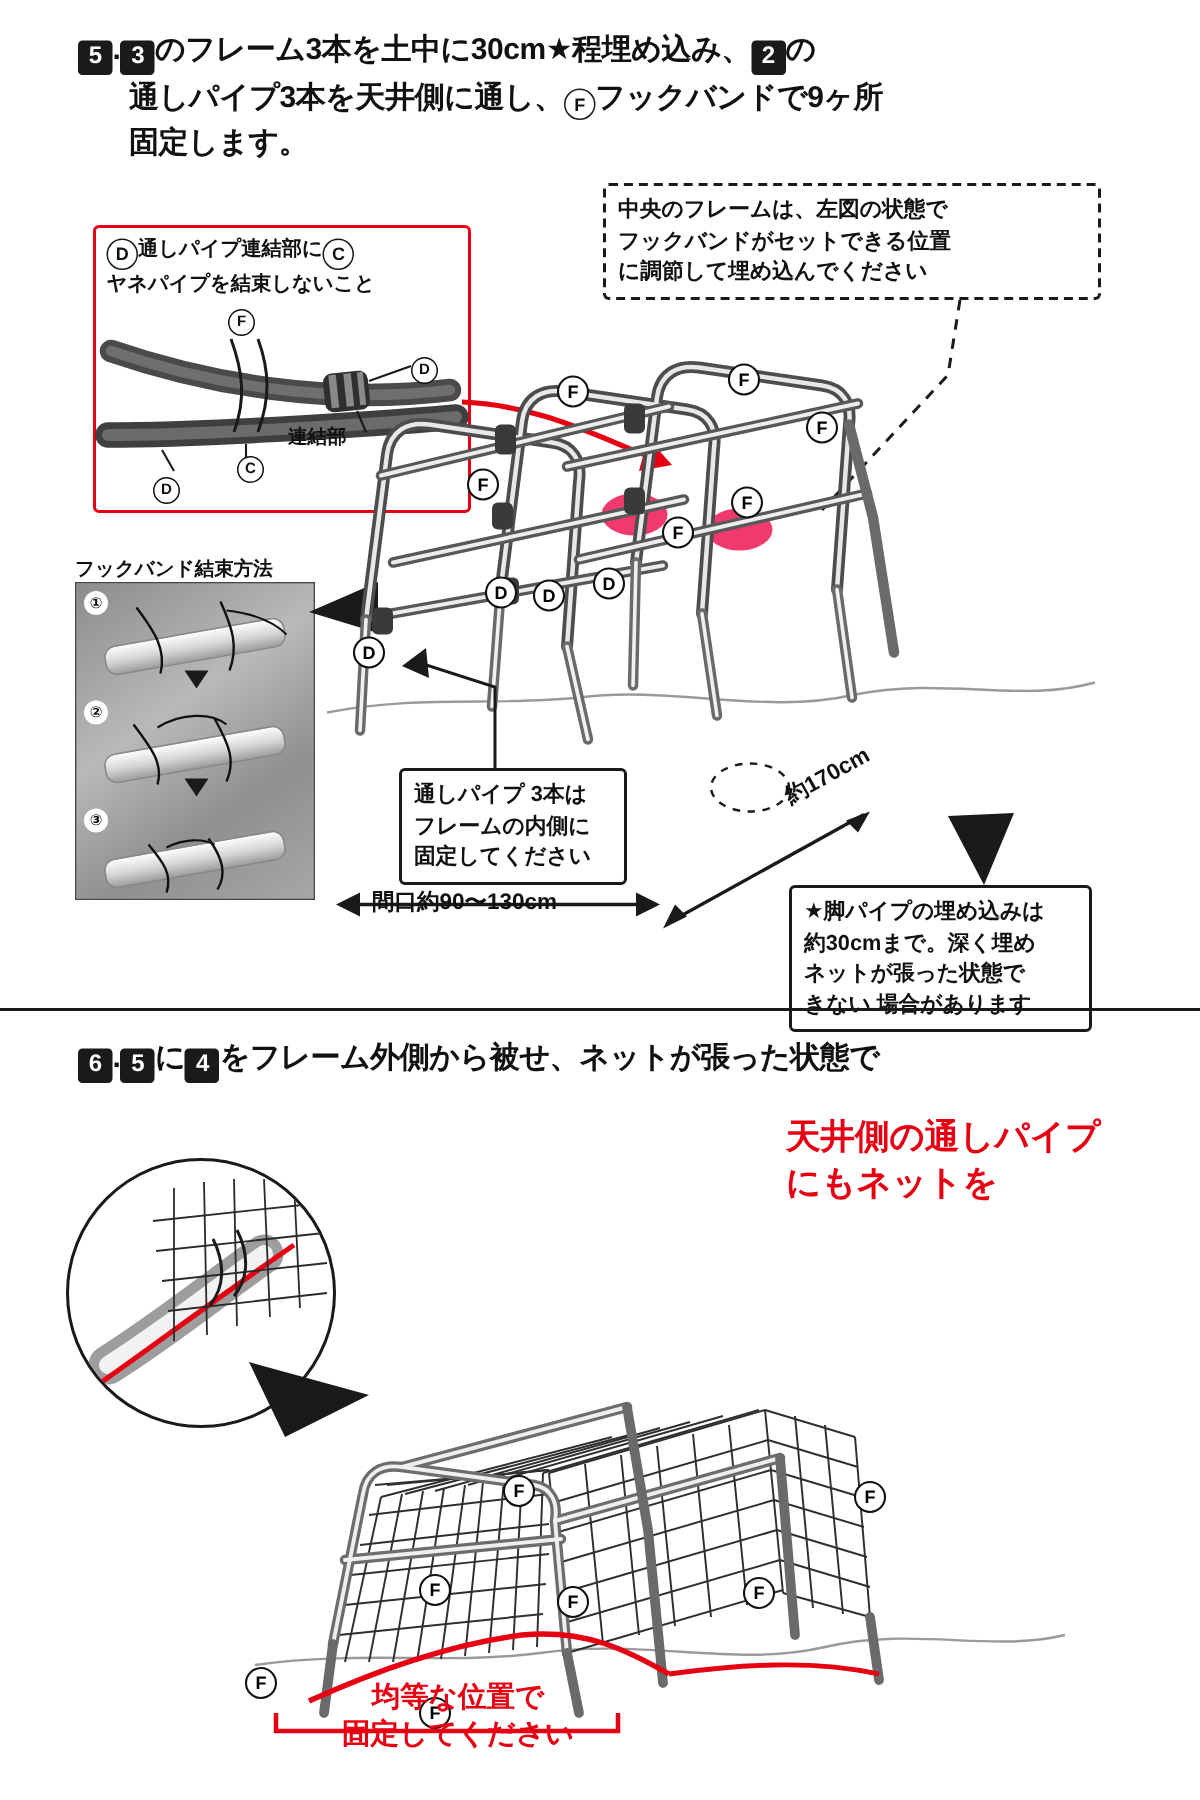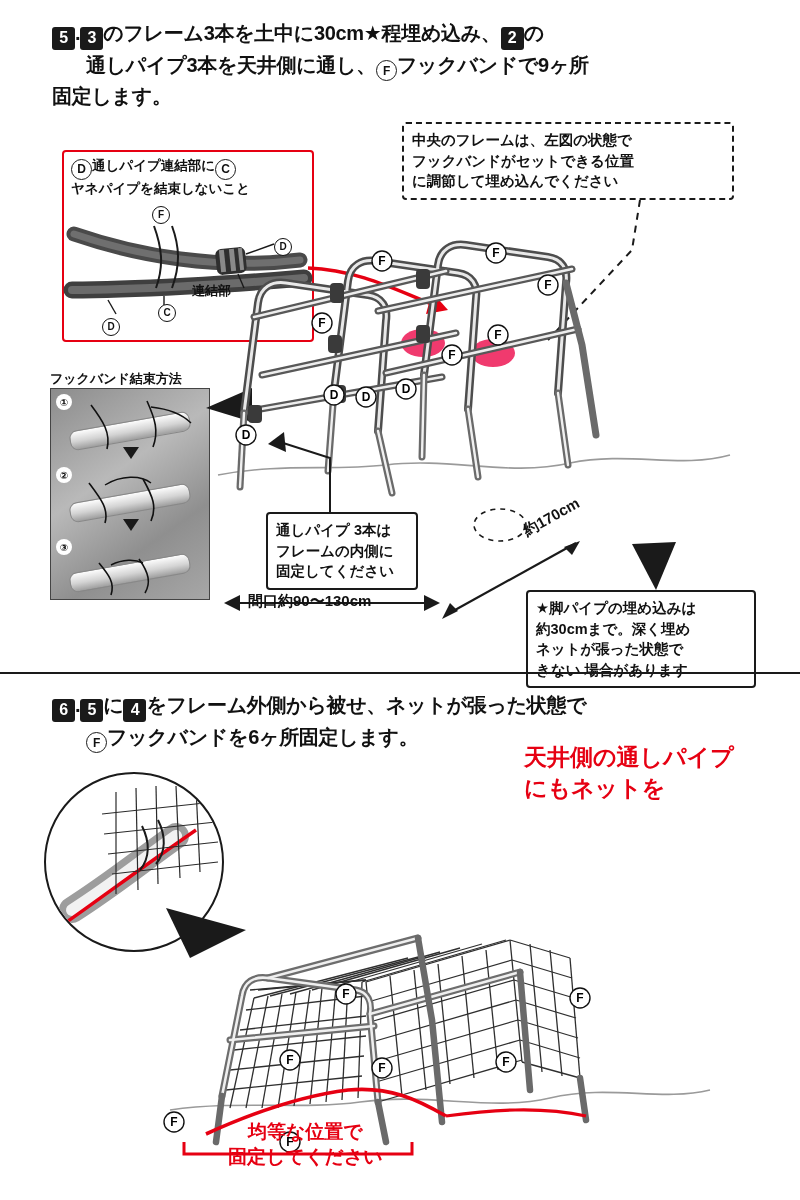--- a/index.html
+++ b/index.html
@@ -67,21 +67,21 @@
 </head>
 <body>
 
 <div class="page">
 
   <div class="abs headline" style="left:52px;top:18px;width:700px;">
     <span class="step-num">5</span><span>.</span><span class="step-num">3</span><span>のフレーム3本を土中に30cm★程埋め込み、</span><span class="step-num">2</span><span>の</span>
     <div style="margin-left:34px;">
       <span>通しパイプ3本を天井側に通し、</span><span class="circ">F</span><span>フックバンドで9ヶ所</span>
     </div>
-    <div style="">
+    <div style="margin-left:34px;">
       <span>固定します。</span>
     </div>
   </div>
 
   <div class="abs box dash" style="left:402px;top:122px;width:332px;">
     <div>中央のフレームは、左図の状態で</div>
     <div>フックバンドがセットできる位置</div>
     <div>に調節して埋め込んでください</div>
   </div>
 
@@ -273,37 +273,34 @@
     <div>固定してください</div>
   </div>
   <svg class="abs" style="left:262px;top:424px;width:120px;height:92px;">
     <polyline points="68,88 68,34 18,18" fill="none" stroke="#1a1a1a" stroke-width="2"></polyline>
     <polygon points="22,8 6,20 24,28" fill="#1a1a1a"></polygon>
   </svg>
 
   <div class="abs dim" style="left:248px;top:592px;">間口約90〜130cm</div>
   <div class="abs dim" style="left:520px;top:524px;transform:rotate(-29deg);transform-origin:left top;">約170cm</div>
 
-  <div class="abs box" style="left:526px;top:590px;width:230px;">
+  <div class="abs box" style="left:526px;top:590px;width:202px;">
     <div>★脚パイプの埋め込みは</div>
     <div>約30cmまで。深く埋め</div>
     <div>ネットが張った状態で</div>
     <div>きない 場合があります</div>
   </div>
   <svg class="abs" style="left:620px;top:536px;width:90px;height:58px;">
     <polygon points="36,54 12,8 56,6" fill="#1a1a1a"></polygon>
   </svg>
 
   <div class="abs" style="left:0;top:672px;width:800px;height:2px;background:#1a1a1a;"></div>
 
   <div class="abs headline" style="left:52px;top:690px;width:700px;">
     <span class="step-num">6</span><span>.</span><span class="step-num">5</span><span>に</span><span class="step-num">4</span><span>をフレーム外側から被せ、ネットが張った状態で</span>
-    <div style="margin-left:34px;">
-      <span class="circ">F</span><span>フックバンドを6ヶ所固定します。</span>
-    </div>
   </div>
 
   <div class="abs redtext" style="left:524px;top:742px;font-size:23px;line-height:1.35;">
     <div>天井側の通しパイプ</div>
     <div>にもネットを</div>
   </div>
 
   <div class="abs" style="left:44px;top:772px;width:176px;height:176px;border:2px solid #1a1a1a;border-radius:50%;overflow:hidden;background:#fff;">
     <svg style="position:absolute;left:0;top:0;width:176px;height:176px;">
 

